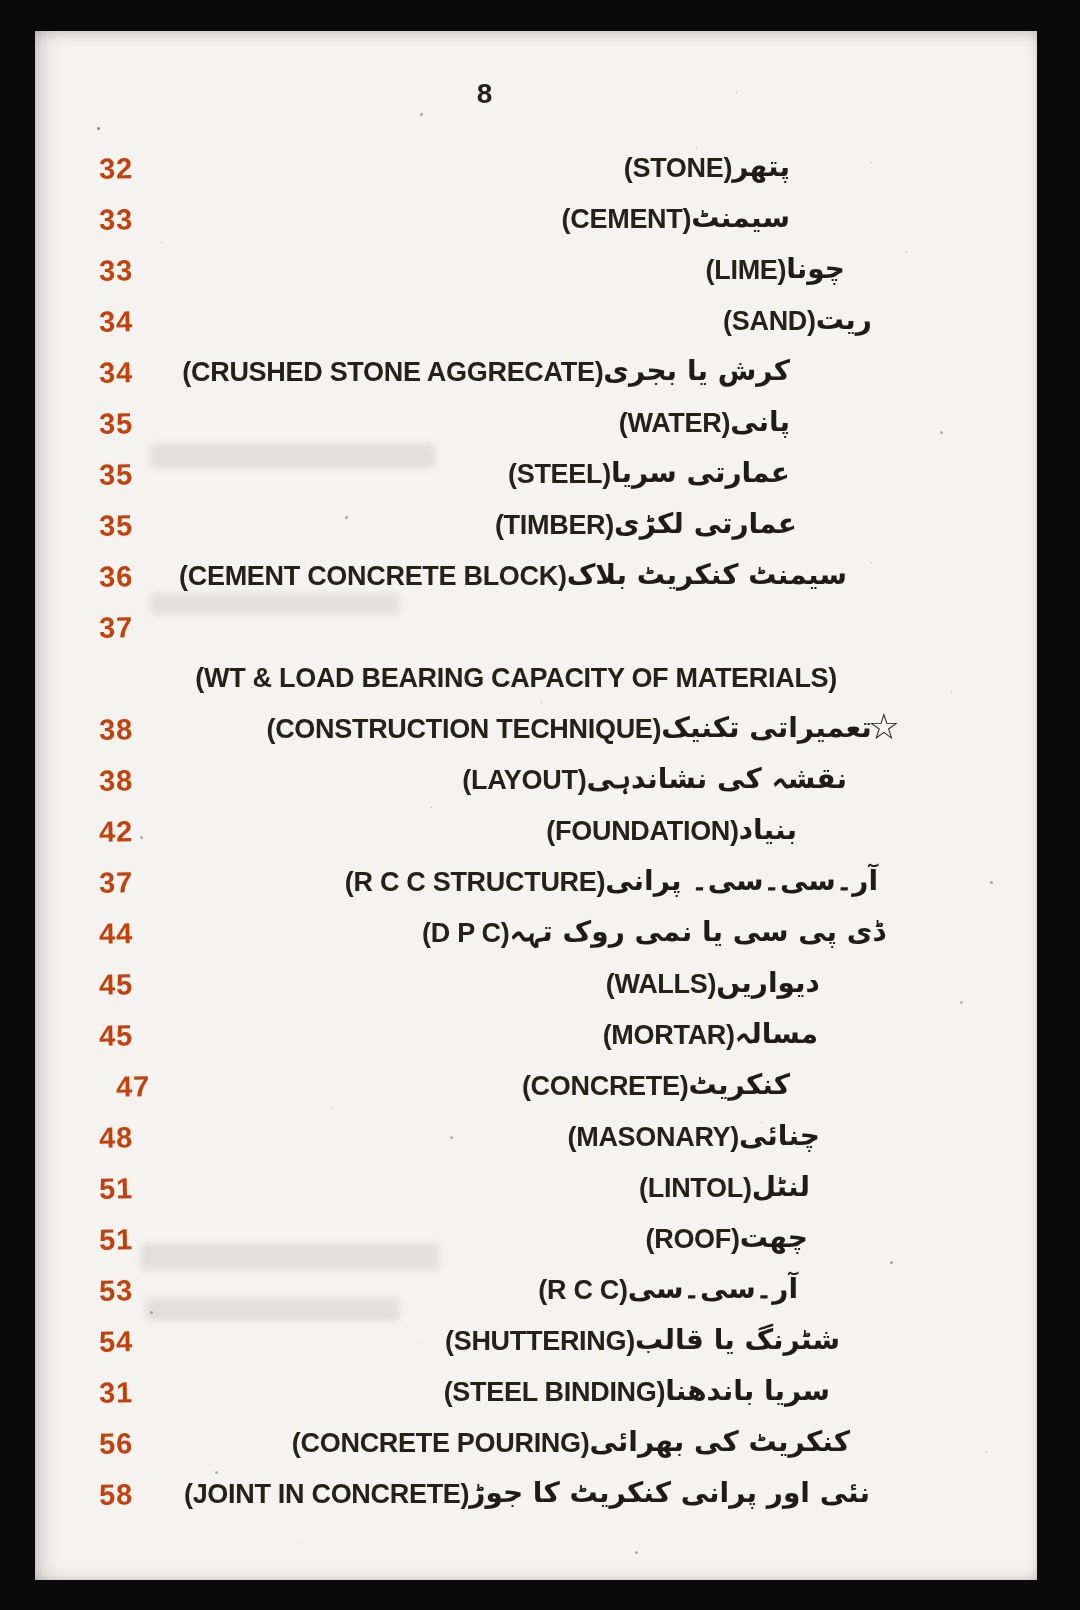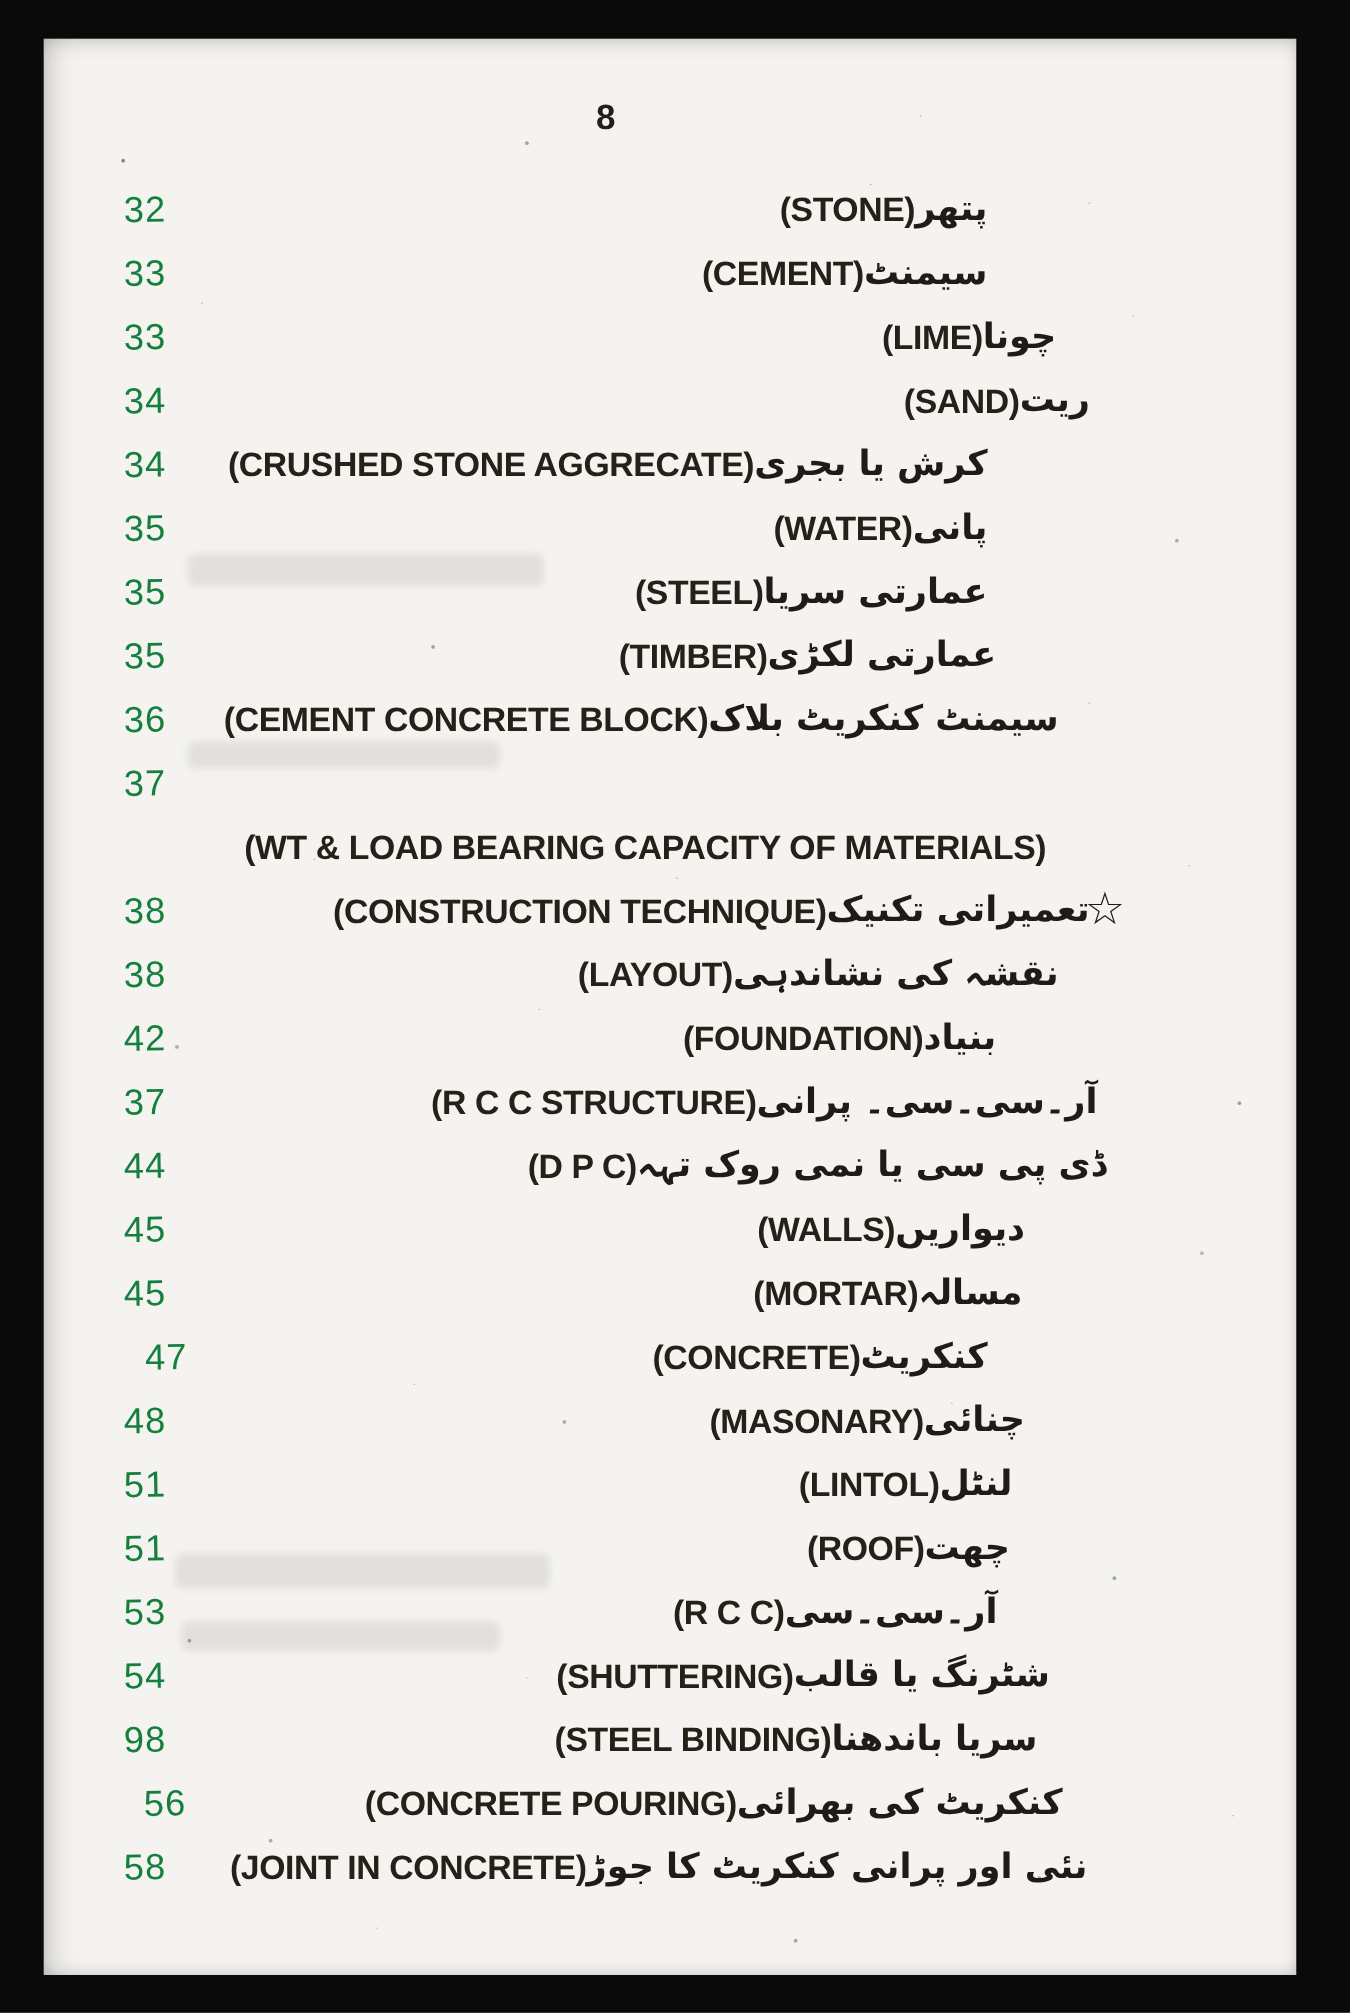--- a/index.html
+++ b/index.html
@@ -41,23 +41,23 @@
     position: relative;
     height: 51px;
     display: flex;
     align-items: center;
     justify-content: flex-end;
   }
   .pnum {
     position: absolute;
     left: 6px; top: 50%;
     transform: translateY(-50%) rotate(-1deg);
-    font-size: 29px; font-weight: 400;
+    font-size: 29px; font-weight: 700;
     letter-spacing: 1px;
-    color: #15803d;
+    color: #c2410c;
   }
   .entry {
     display: flex;
     align-items: center;
     white-space: nowrap;
   }
   .eng {
     font-size: 27px; font-weight: 700;
     letter-spacing: -0.3px;
     color: #242119;
@@ -346,29 +346,29 @@
   <div class="row" style="padding-right: 65px;">
     <span class="pnum">54</span>
     <span class="entry">
       <span class="eng">(SHUTTERING)</span>
       <span class="urd" lang="ur" dir="rtl">شٹرنگ یا قالب</span>
 
     </span>
   </div>
 
   <div class="row" style="padding-right: 75px;">
-    <span class="pnum">98</span>
+    <span class="pnum">31</span>
     <span class="entry">
       <span class="eng">(STEEL BINDING)</span>
       <span class="urd" lang="ur" dir="rtl">سریا باندھنا</span>
 
     </span>
   </div>
 
-  <div class="row" style="padding-right: 55px; margin-left: 16px;">
+  <div class="row" style="padding-right: 55px;">
     <span class="pnum">56</span>
     <span class="entry">
       <span class="eng">(CONCRETE POURING)</span>
       <span class="urd" lang="ur" dir="rtl">کنکریٹ کی بھرائی</span>
 
     </span>
   </div>
 
   <div class="row" style="padding-right: 35px;">
     <span class="pnum">58</span>

